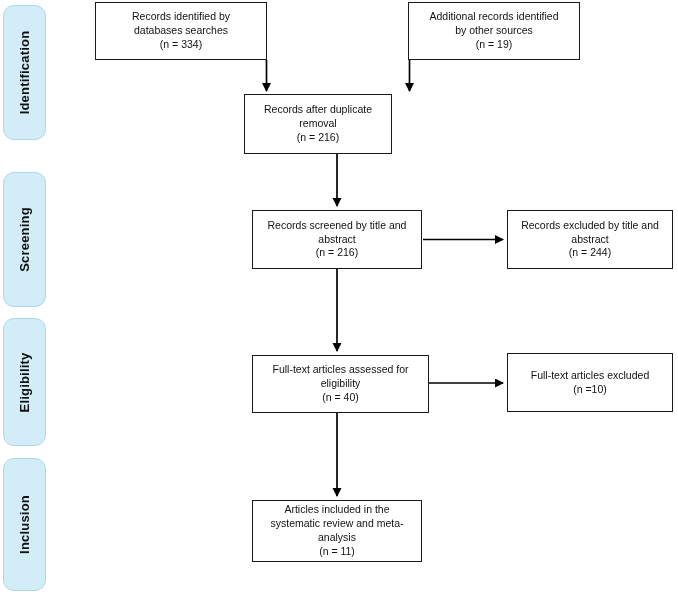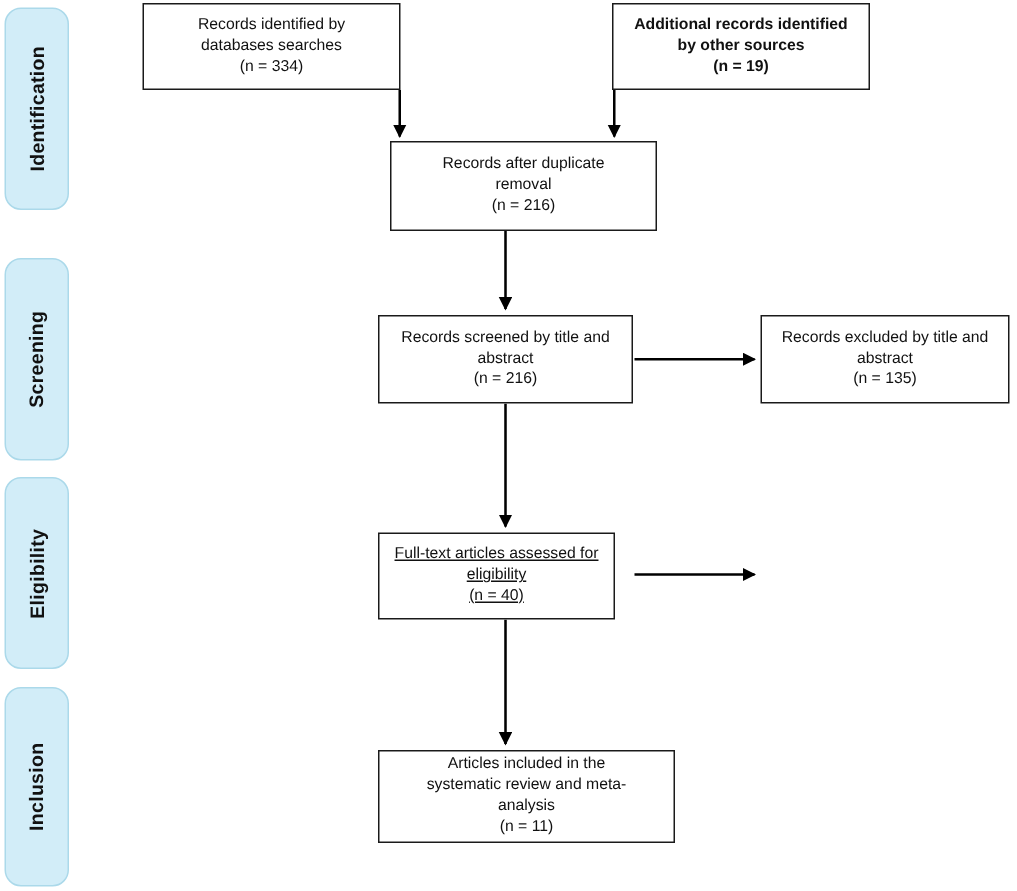--- a/index.html
+++ b/index.html
@@ -51,27 +51,27 @@
     line-height: 1.32;
     color: #111111;
     padding: 16px 2px;
   }
   .fbox .box-text, .fbox .box-n {
     display: block;
     white-space: pre-line;
   }
   
   .b-identified { left: 95px;  top: 2px;   width: 172px; height: 58px; }
-  .b-additional { left: 408px; top: 2px;   width: 172px; height: 58px; font-weight: bold; }
-  .b-duplicate  { left: 260px; top: 94px;  width: 178px; height: 60px; }
+  .b-additional { left: 408px; top: 2px;   width: 172px; height: 58px; }
+  .b-duplicate  { left: 244px; top: 94px;  width: 148px; height: 60px; }
   .b-screened   { left: 252px; top: 210px; width: 170px; height: 59px; }
   .b-excluded1  { left: 507px; top: 210px; width: 166px; height: 59px; justify-content: center; }
-  .b-fulltext   { left: 252px; top: 355px; width: 158px; height: 58px; text-decoration: underline; }
+  .b-fulltext   { left: 252px; top: 355px; width: 177px; height: 58px; }
   .b-excluded2  { left: 507px; top: 353px; width: 166px; height: 59px; }
-  .b-included   { left: 252px; top: 500px; width: 198px; height: 62px; }
+  .b-included   { left: 252px; top: 500px; width: 170px; height: 62px; }
   .s-identification { top: 5px;   height: 135px; }
   .s-screening      { top: 172px; height: 135px; }
   .s-eligibility    { top: 318px; height: 128px; }
   .s-inclusion      { top: 458px; height: 133px; }
   .connectors line { stroke: var(--arrow, #000000); stroke-width: 1.7px; }
 </style>
 </head>
 <body>
 
 <div class="canvas">
@@ -124,29 +124,33 @@
 
   <div class="fbox b-screened">
     <span class="box-text">Records screened by title and
 abstract</span>
     <span class="box-n">(n = 216)</span>
   </div>
 
   <div class="fbox b-excluded1">
     <span class="box-text">Records excluded by title and
 abstract</span>
-    <span class="box-n">(n = 135)</span>
+    <span class="box-n">(n = 244)</span>
   </div>
 
   <div class="fbox b-fulltext">
     <span class="box-text">Full-text articles assessed for
 eligibility</span>
     <span class="box-n">(n = 40)</span>
   </div>
 
+  <div class="fbox b-excluded2">
+    <span class="box-text">Full-text articles excluded</span>
+    <span class="box-n">(n =10)</span>
+  </div>
 
   <div class="fbox b-included">
     <span class="box-text">Articles included in the
 systematic review and meta-
 analysis</span>
     <span class="box-n">(n = 11)</span>
   </div>
 
 </div>
 

